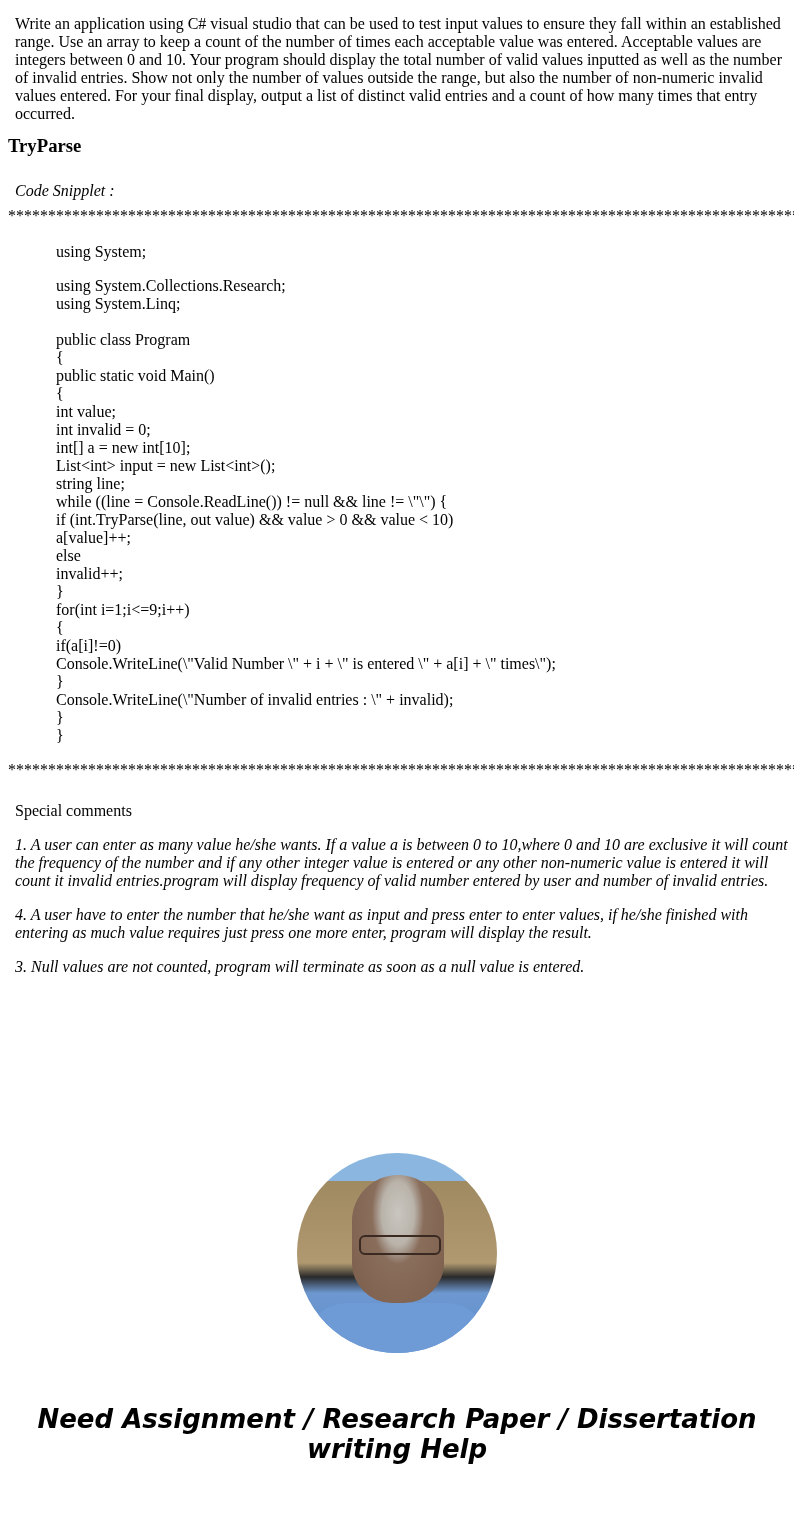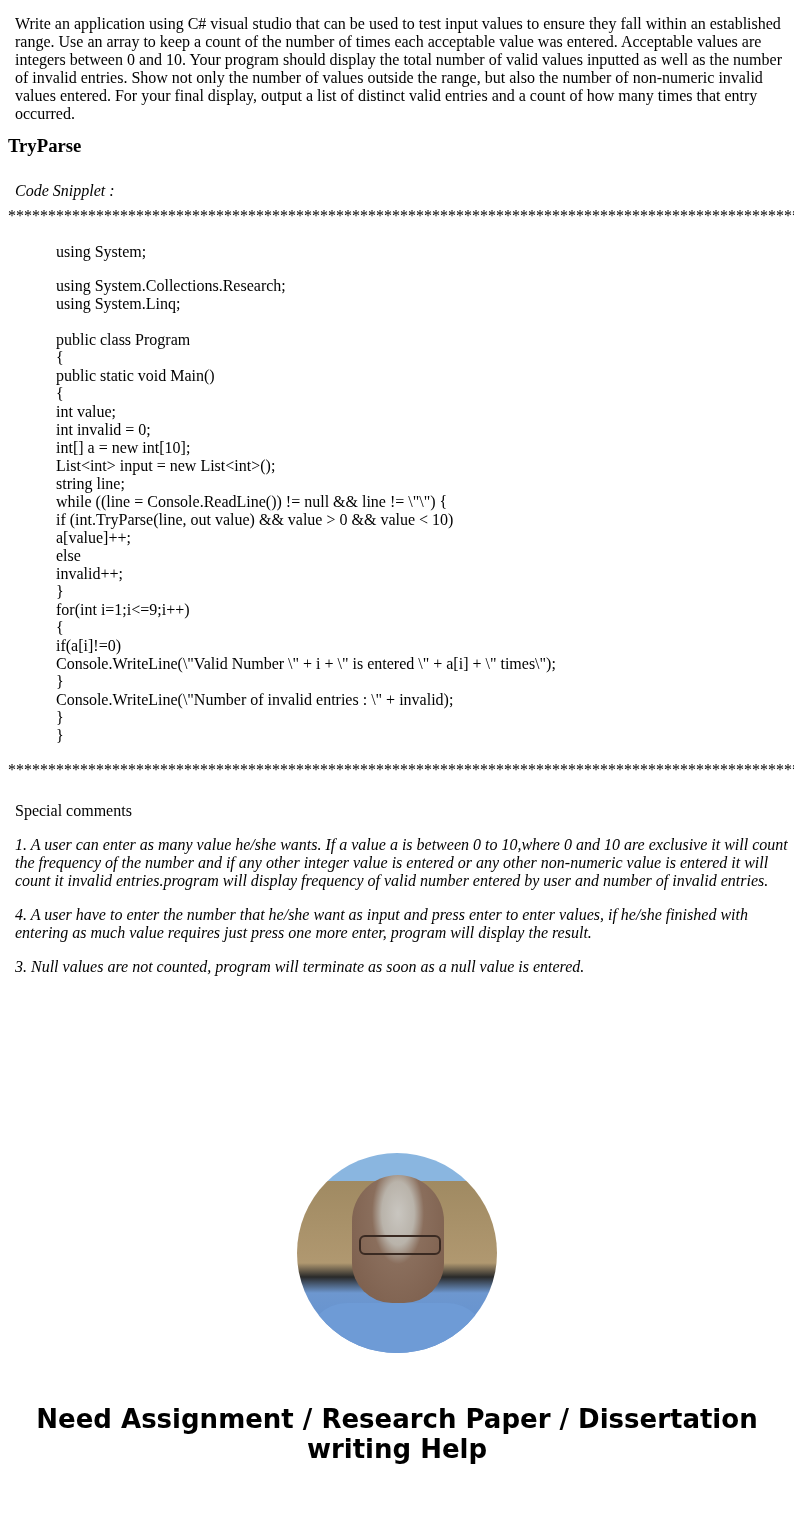--- a/index.html
+++ b/index.html
@@ -42,21 +42,21 @@
     .avatar .glasses {
       position: absolute; left: 62px; top: 82px; width: 82px; height: 20px;
       border: 2px solid #3a2a22; border-radius: 6px; box-sizing: border-box;
     }
     .avatar .shirt {
       position: absolute; left: 10px; top: 150px; width: 180px; height: 70px;
       background: #6e9bd6; border-radius: 40px 40px 0 0;
     }
     .promo {
       position: absolute; left: 0; top: 1404px; width: 794px; text-align: center;
-      font-family: "DejaVu Sans", sans-serif; font-weight: bold; font-size: 26px; line-height: 30px;
+      font-family: "DejaVu Sans", sans-serif; font-weight: bold; font-size: 26px; line-height: 30px; font-style: italic;
     }
   </style>
 </head>
 <body>
 
 <p class="question">Write an application using C# visual studio that can be used to test input values to ensure they fall within an established range. Use an array to keep a count of the number of times each acceptable value was entered. Acceptable values are integers between 0 and 10. Your program should display the total number of valid values inputted as well as the number of invalid entries. Show not only the number of values outside the range, but also the number of non-numeric invalid values entered. For your final display, output a list of distinct valid entries and a count of how many times that entry occurred.</p>
 
 <h3 class="solution-heading">TryParse</h3>
 
 <p class="snippet-label">Code Snipplet :</p>

